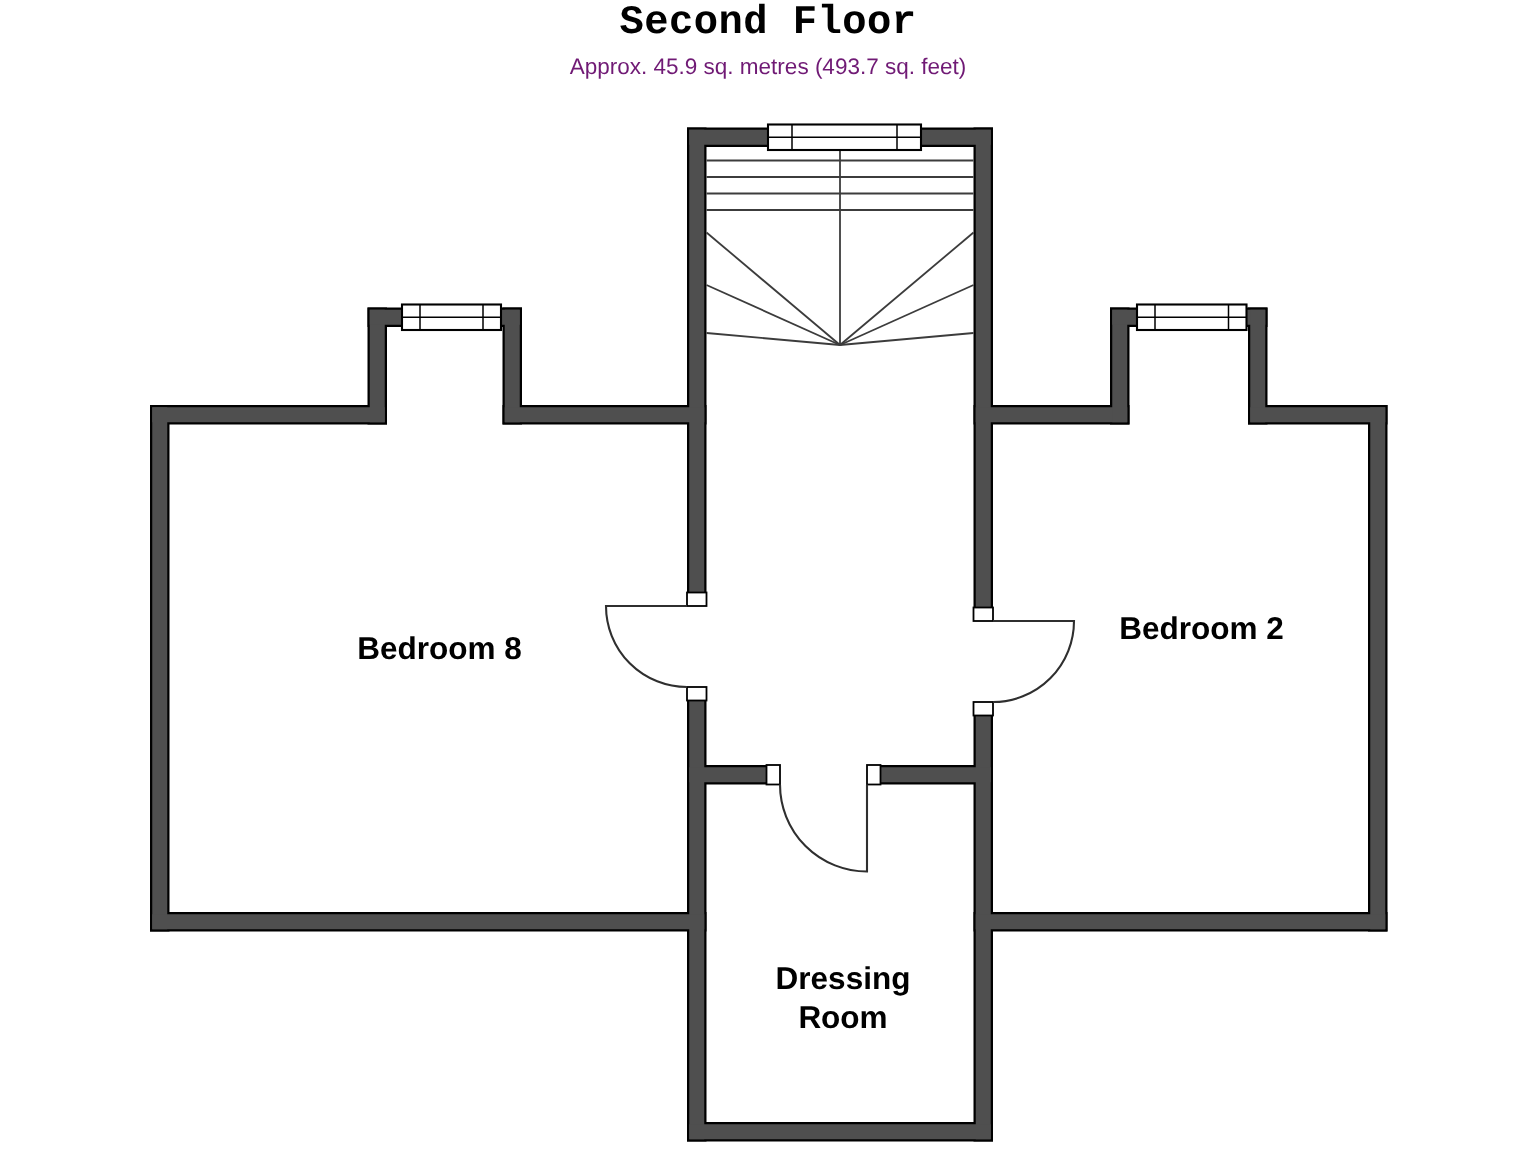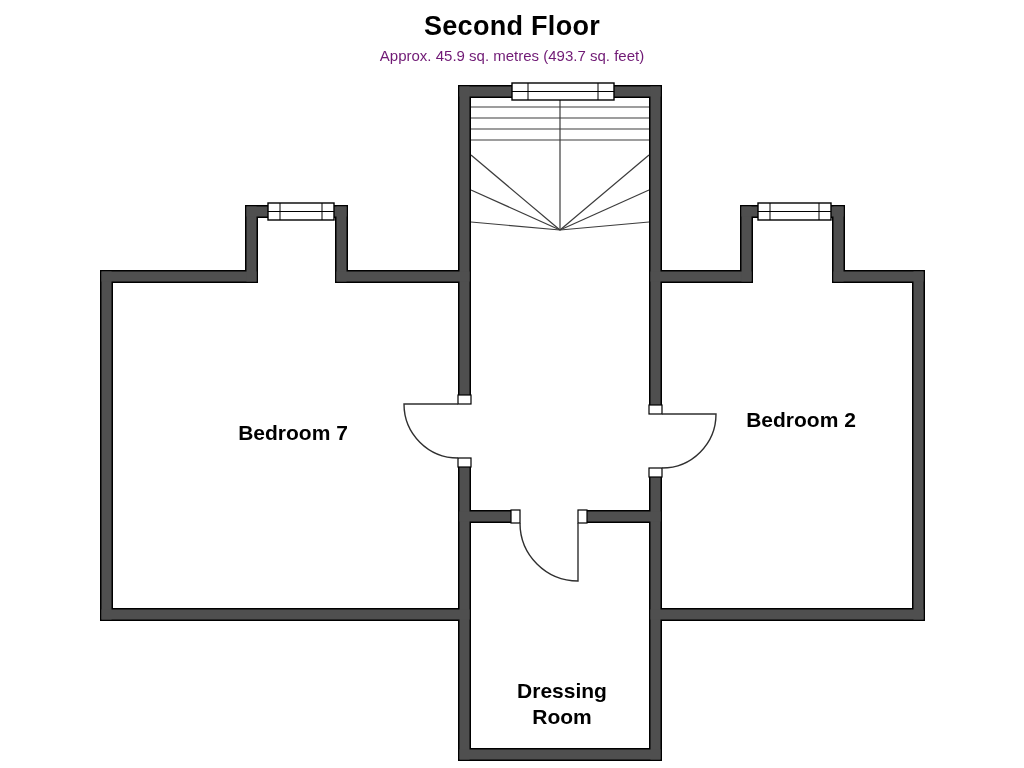--- a/index.html
+++ b/index.html
@@ -10,21 +10,21 @@
   *{box-sizing:border-box;}
   html,body{margin:0;padding:0;}
   body{
     width:1024px;height:768px;
     background:#ffffff;
     font-family:"Liberation Sans", sans-serif;
     color:#000;
   }
   .page{position:relative;width:1024px;height:768px;overflow:hidden;background:var(--floor-color);}
   .header{position:absolute;top:0;left:0;width:100%;text-align:center;}
-  .title{margin:0;padding-top:11px;font-size:27px;font-weight:700;letter-spacing:.3px;color:#000;}
+  .title{margin:0;padding-top:1px;font-size:27px;font-weight:700;letter-spacing:.3px;color:#000;font-family:Liberation Mono, monospace;}
   .subtitle{margin:5px 0 0 0;font-size:15px;color:#701a75;}
   .plan-svg{position:absolute;left:0;top:0;}
   #walls-outline rect{fill:var(--outline-color);}
   #walls-fill rect{fill:var(--wall-color);}
   .window rect{fill:#fff;stroke:#000;stroke-width:1.4;}
   .window line{stroke:#000;stroke-width:1;}
   .jambs rect{fill:#fff;stroke:#000;stroke-width:1.2;}
   .doors path{fill:none;stroke:#2f2f2f;stroke-width:1.4;}
   .stairs line{stroke:#3c3c3c;stroke-width:1.2;}
   .label{
@@ -142,16 +142,16 @@
       <rect x="578" y="510" width="9" height="13"></rect>
     </g>
 
     <g class="doors">
       <path d="M 458 404 L 404 404 A 54 54 0 0 0 458 458"></path>
       <path d="M 662 414 L 716 414 A 54 54 0 0 1 662 468"></path>
       <path d="M 578 523 L 578 581 A 58 58 0 0 1 520 523"></path>
     </g>
   </svg>
 
-  <div class="label" style="left:293px;top:421px;">Bedroom 7</div>
+  <div class="label" style="left:293px;top:421px;">Bedroom 8</div>
   <div class="label" style="left:801px;top:408px;">Bedroom 2</div>
-  <div class="label label-wrap" style="left:562px;top:640px;margin-top:38px;">Dressing Room</div>
+  <div class="label label-wrap" style="left:562px;top:640px;">Dressing Room</div>
 </div>
 
 </body></html>

